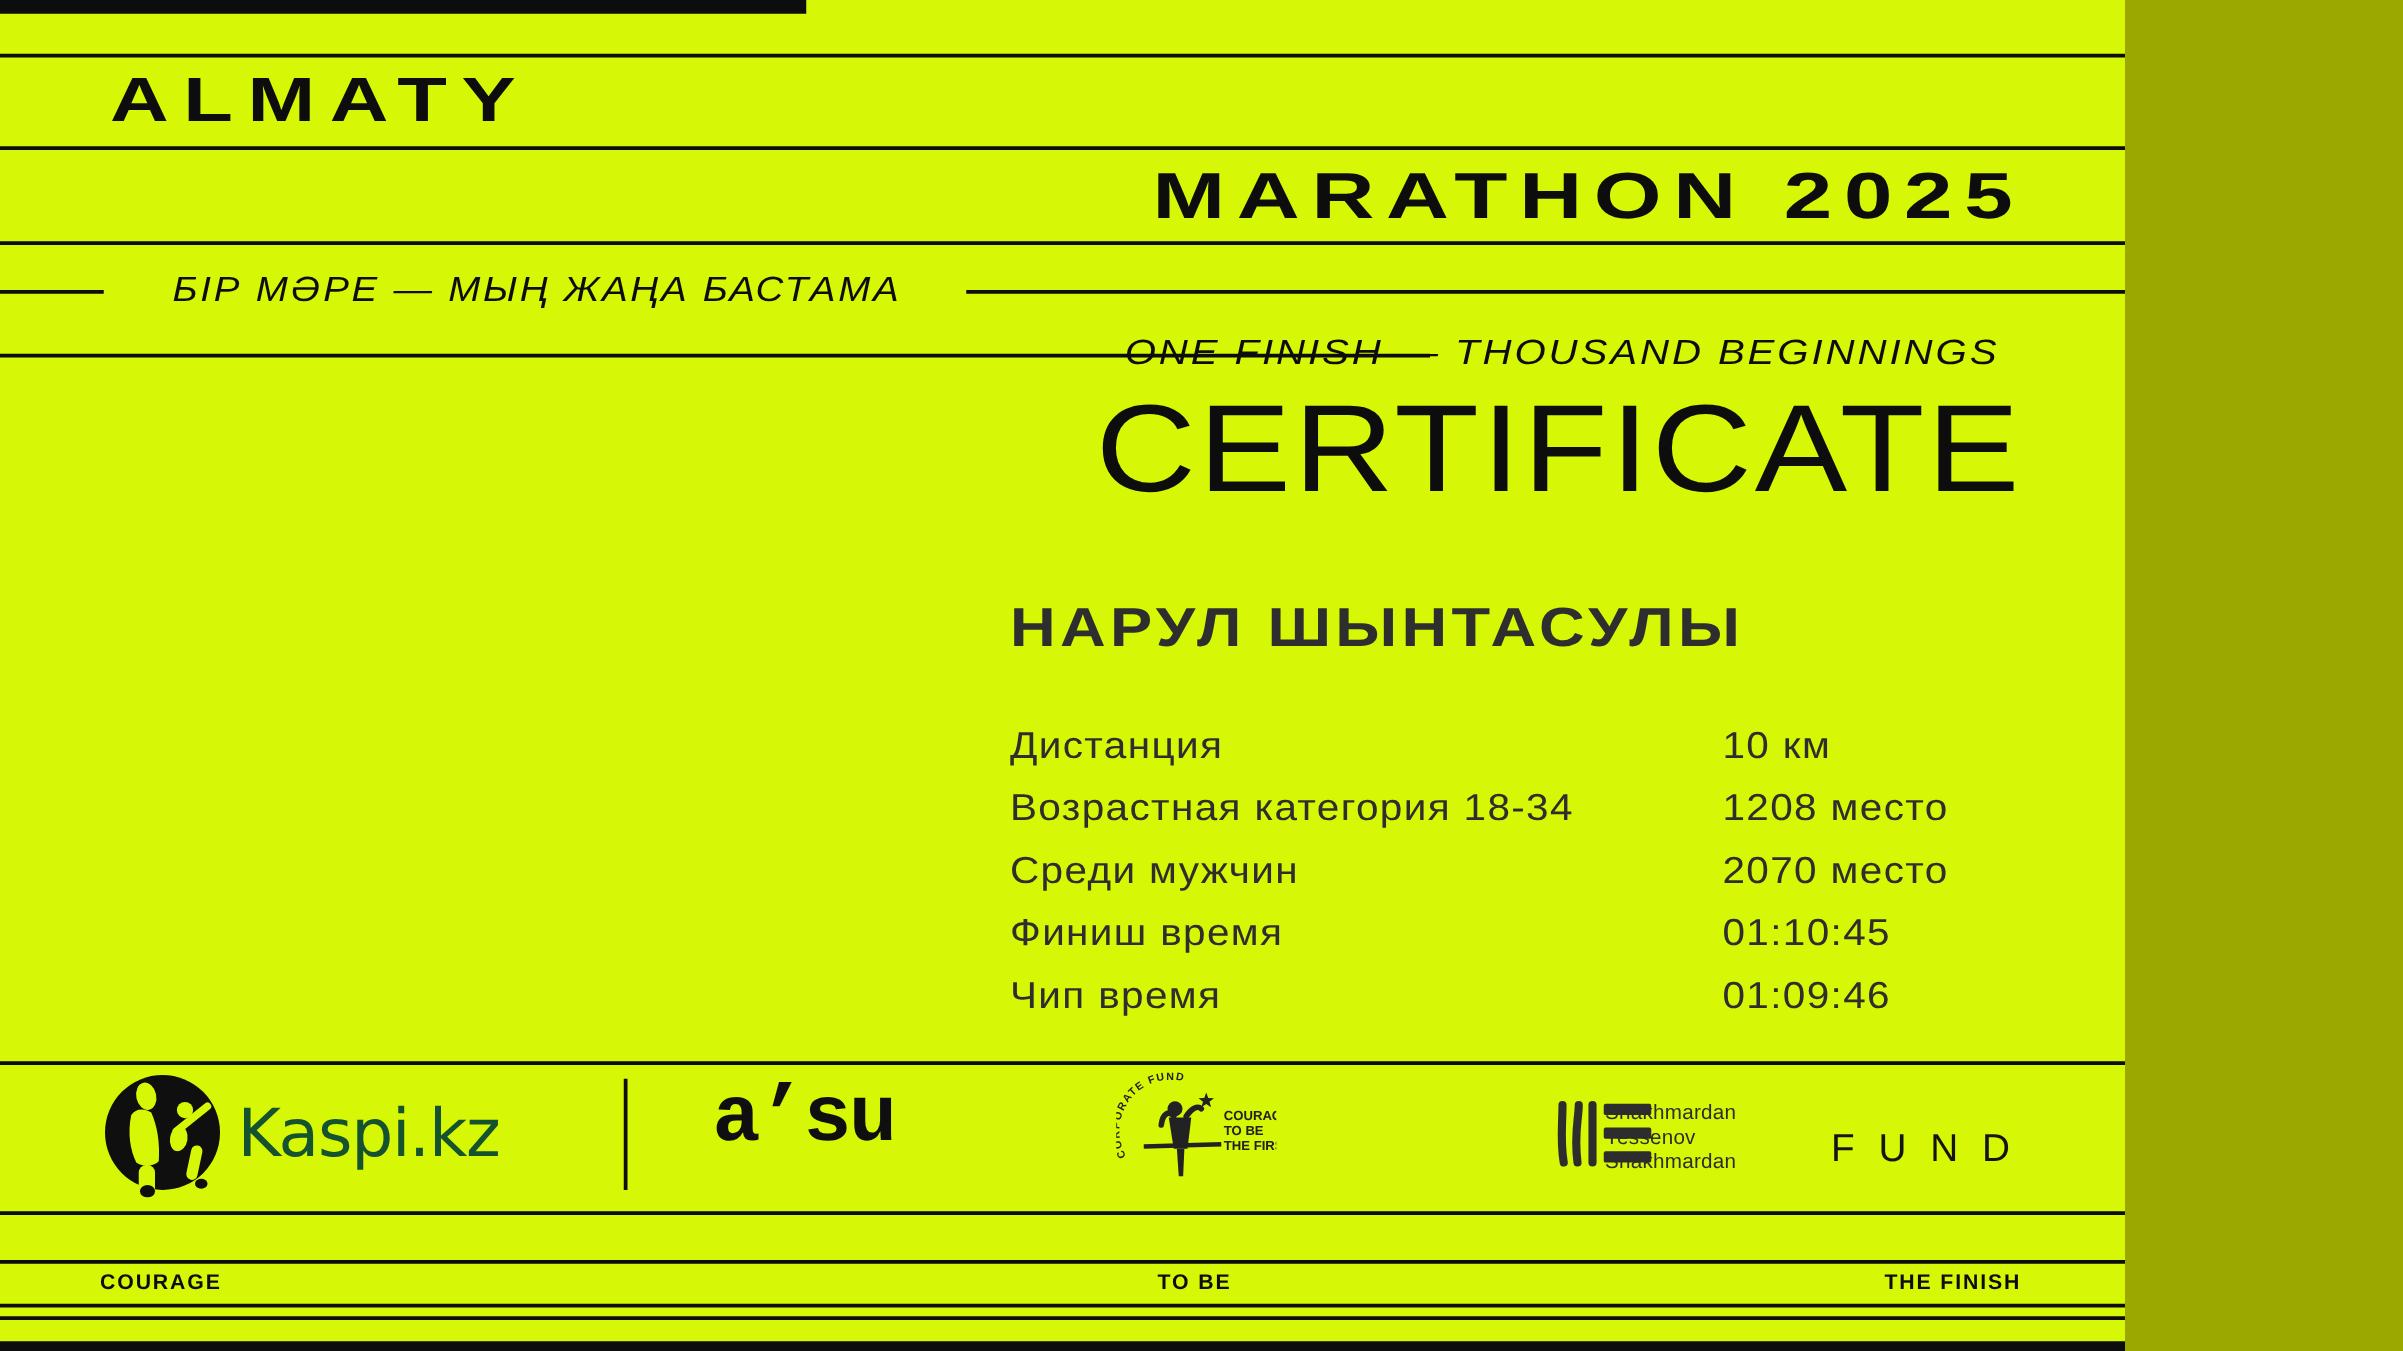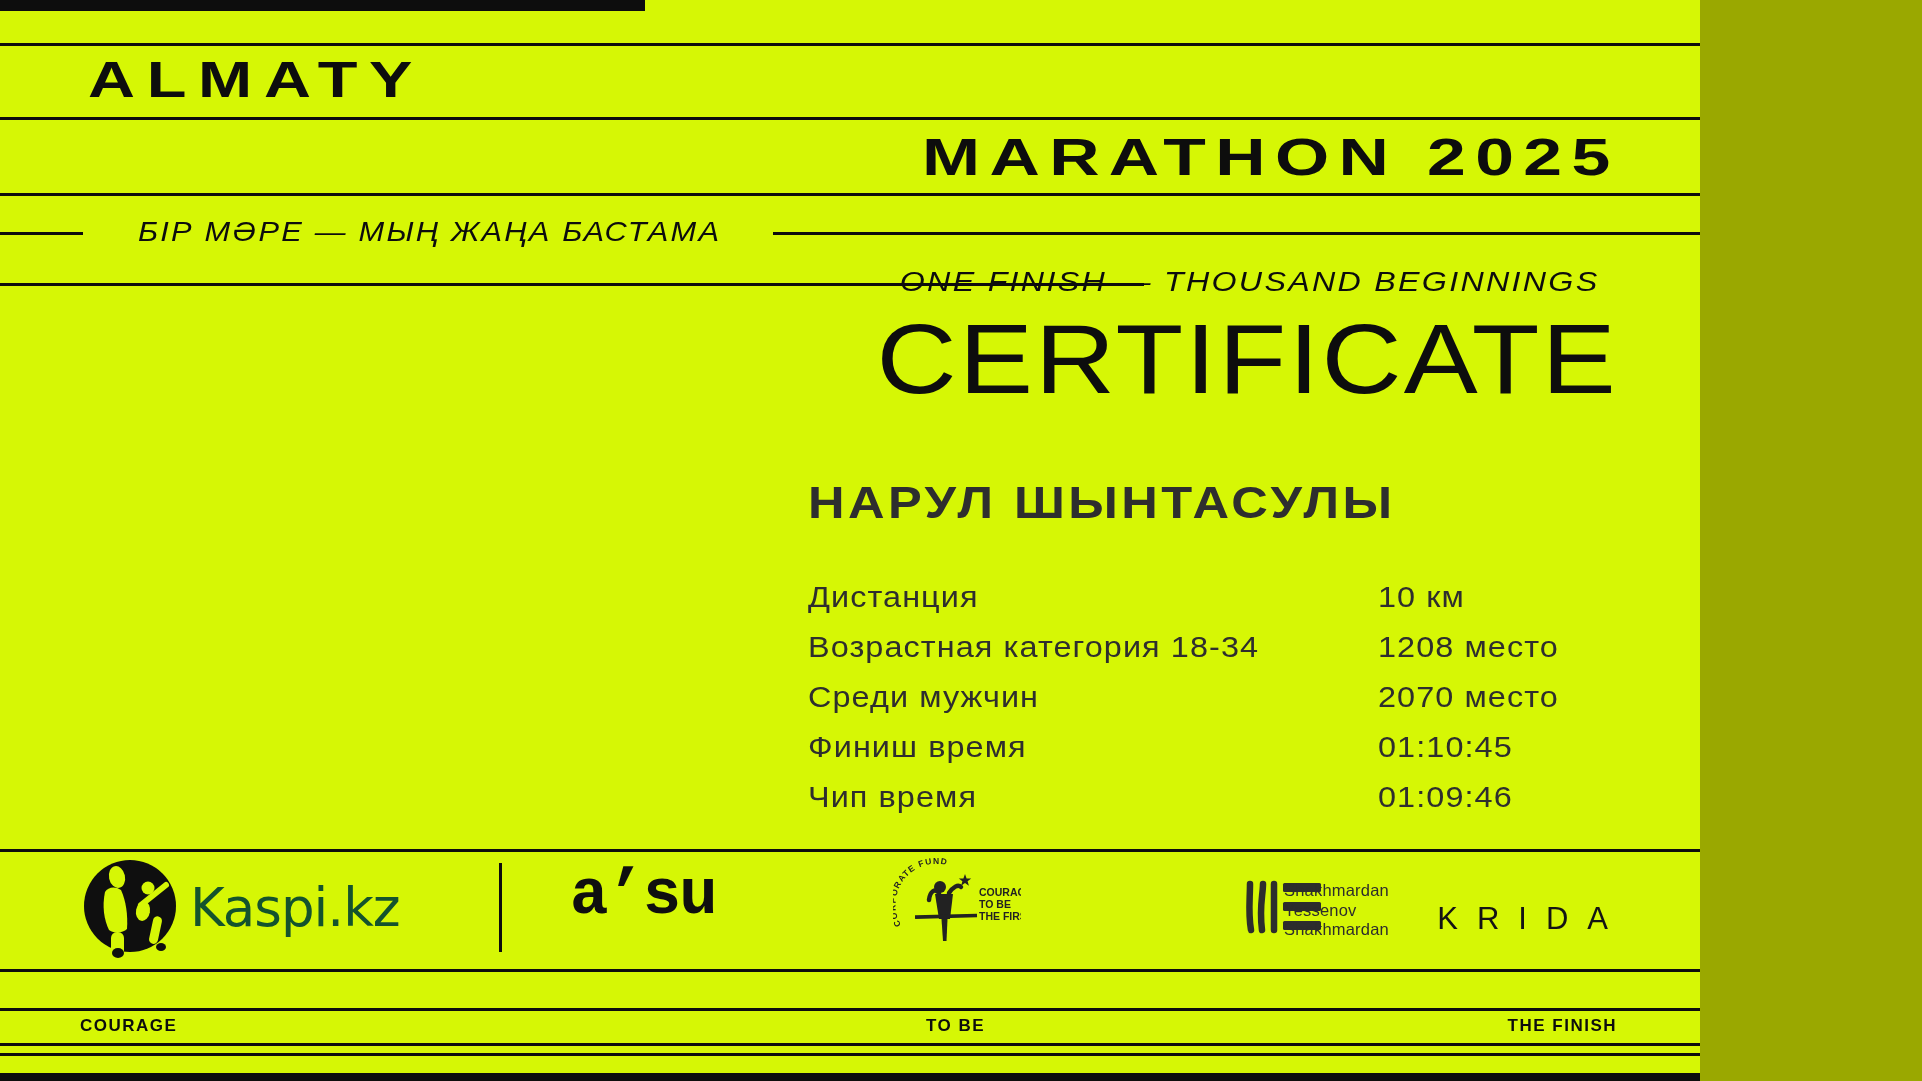--- a/index.html
+++ b/index.html
@@ -167,19 +167,19 @@
     <rect x="40" y="4" width="38" height="9" rx="1.5" fill="#2d2d2d"></rect>
     <rect x="40" y="23" width="38" height="9" rx="1.5" fill="#2d2d2d"></rect>
     <rect x="40" y="42" width="38" height="9" rx="1.5" fill="#2d2d2d"></rect>
   </svg>
   <div class="yessenov-text">
     <div>Shakhmardan</div>
     <div>Yessenov</div>
     <div>Shakhmardan</div>
   </div>
 
-  <div class="krida-text">KRIDA</div>
+  <div class="krida-text">FUND</div>
 
   <div class="foot" style="left:80px;">COURAGE</div>
   <div class="foot" style="left:926px;">TO BE</div>
   <div class="foot" style="right:83px;">THE FINISH</div>
 
 </div>
 
 </body></html>

